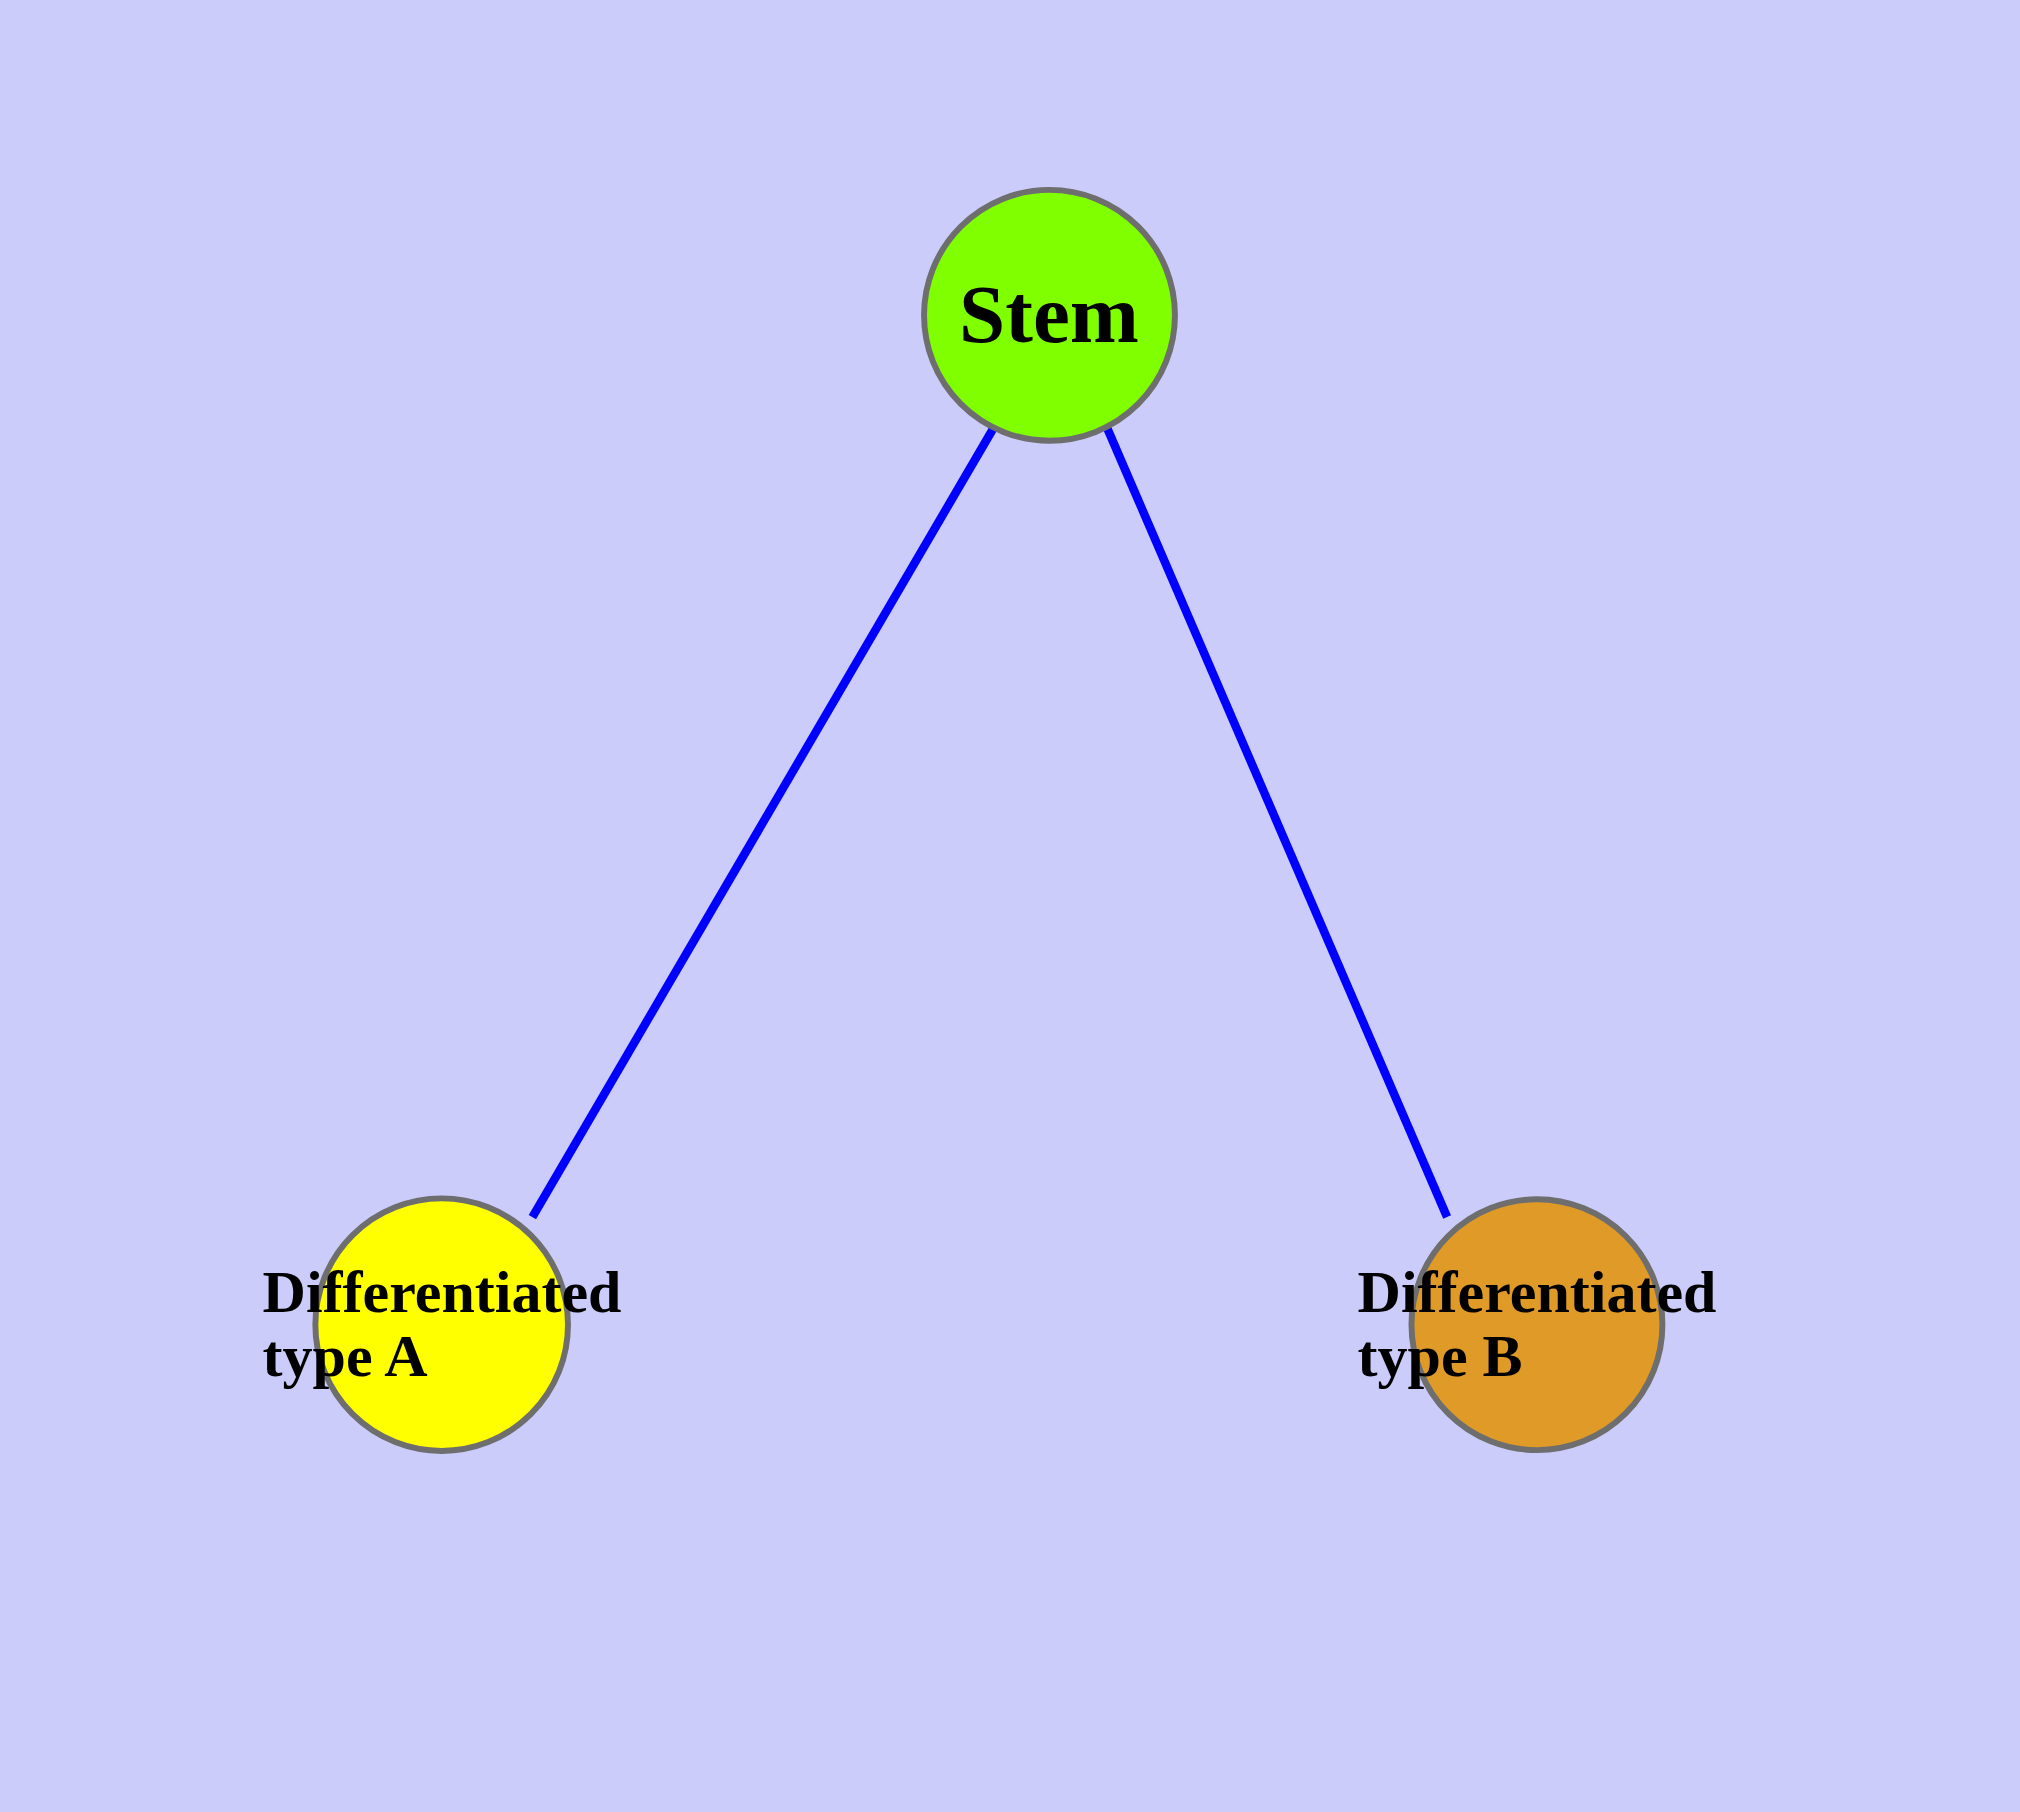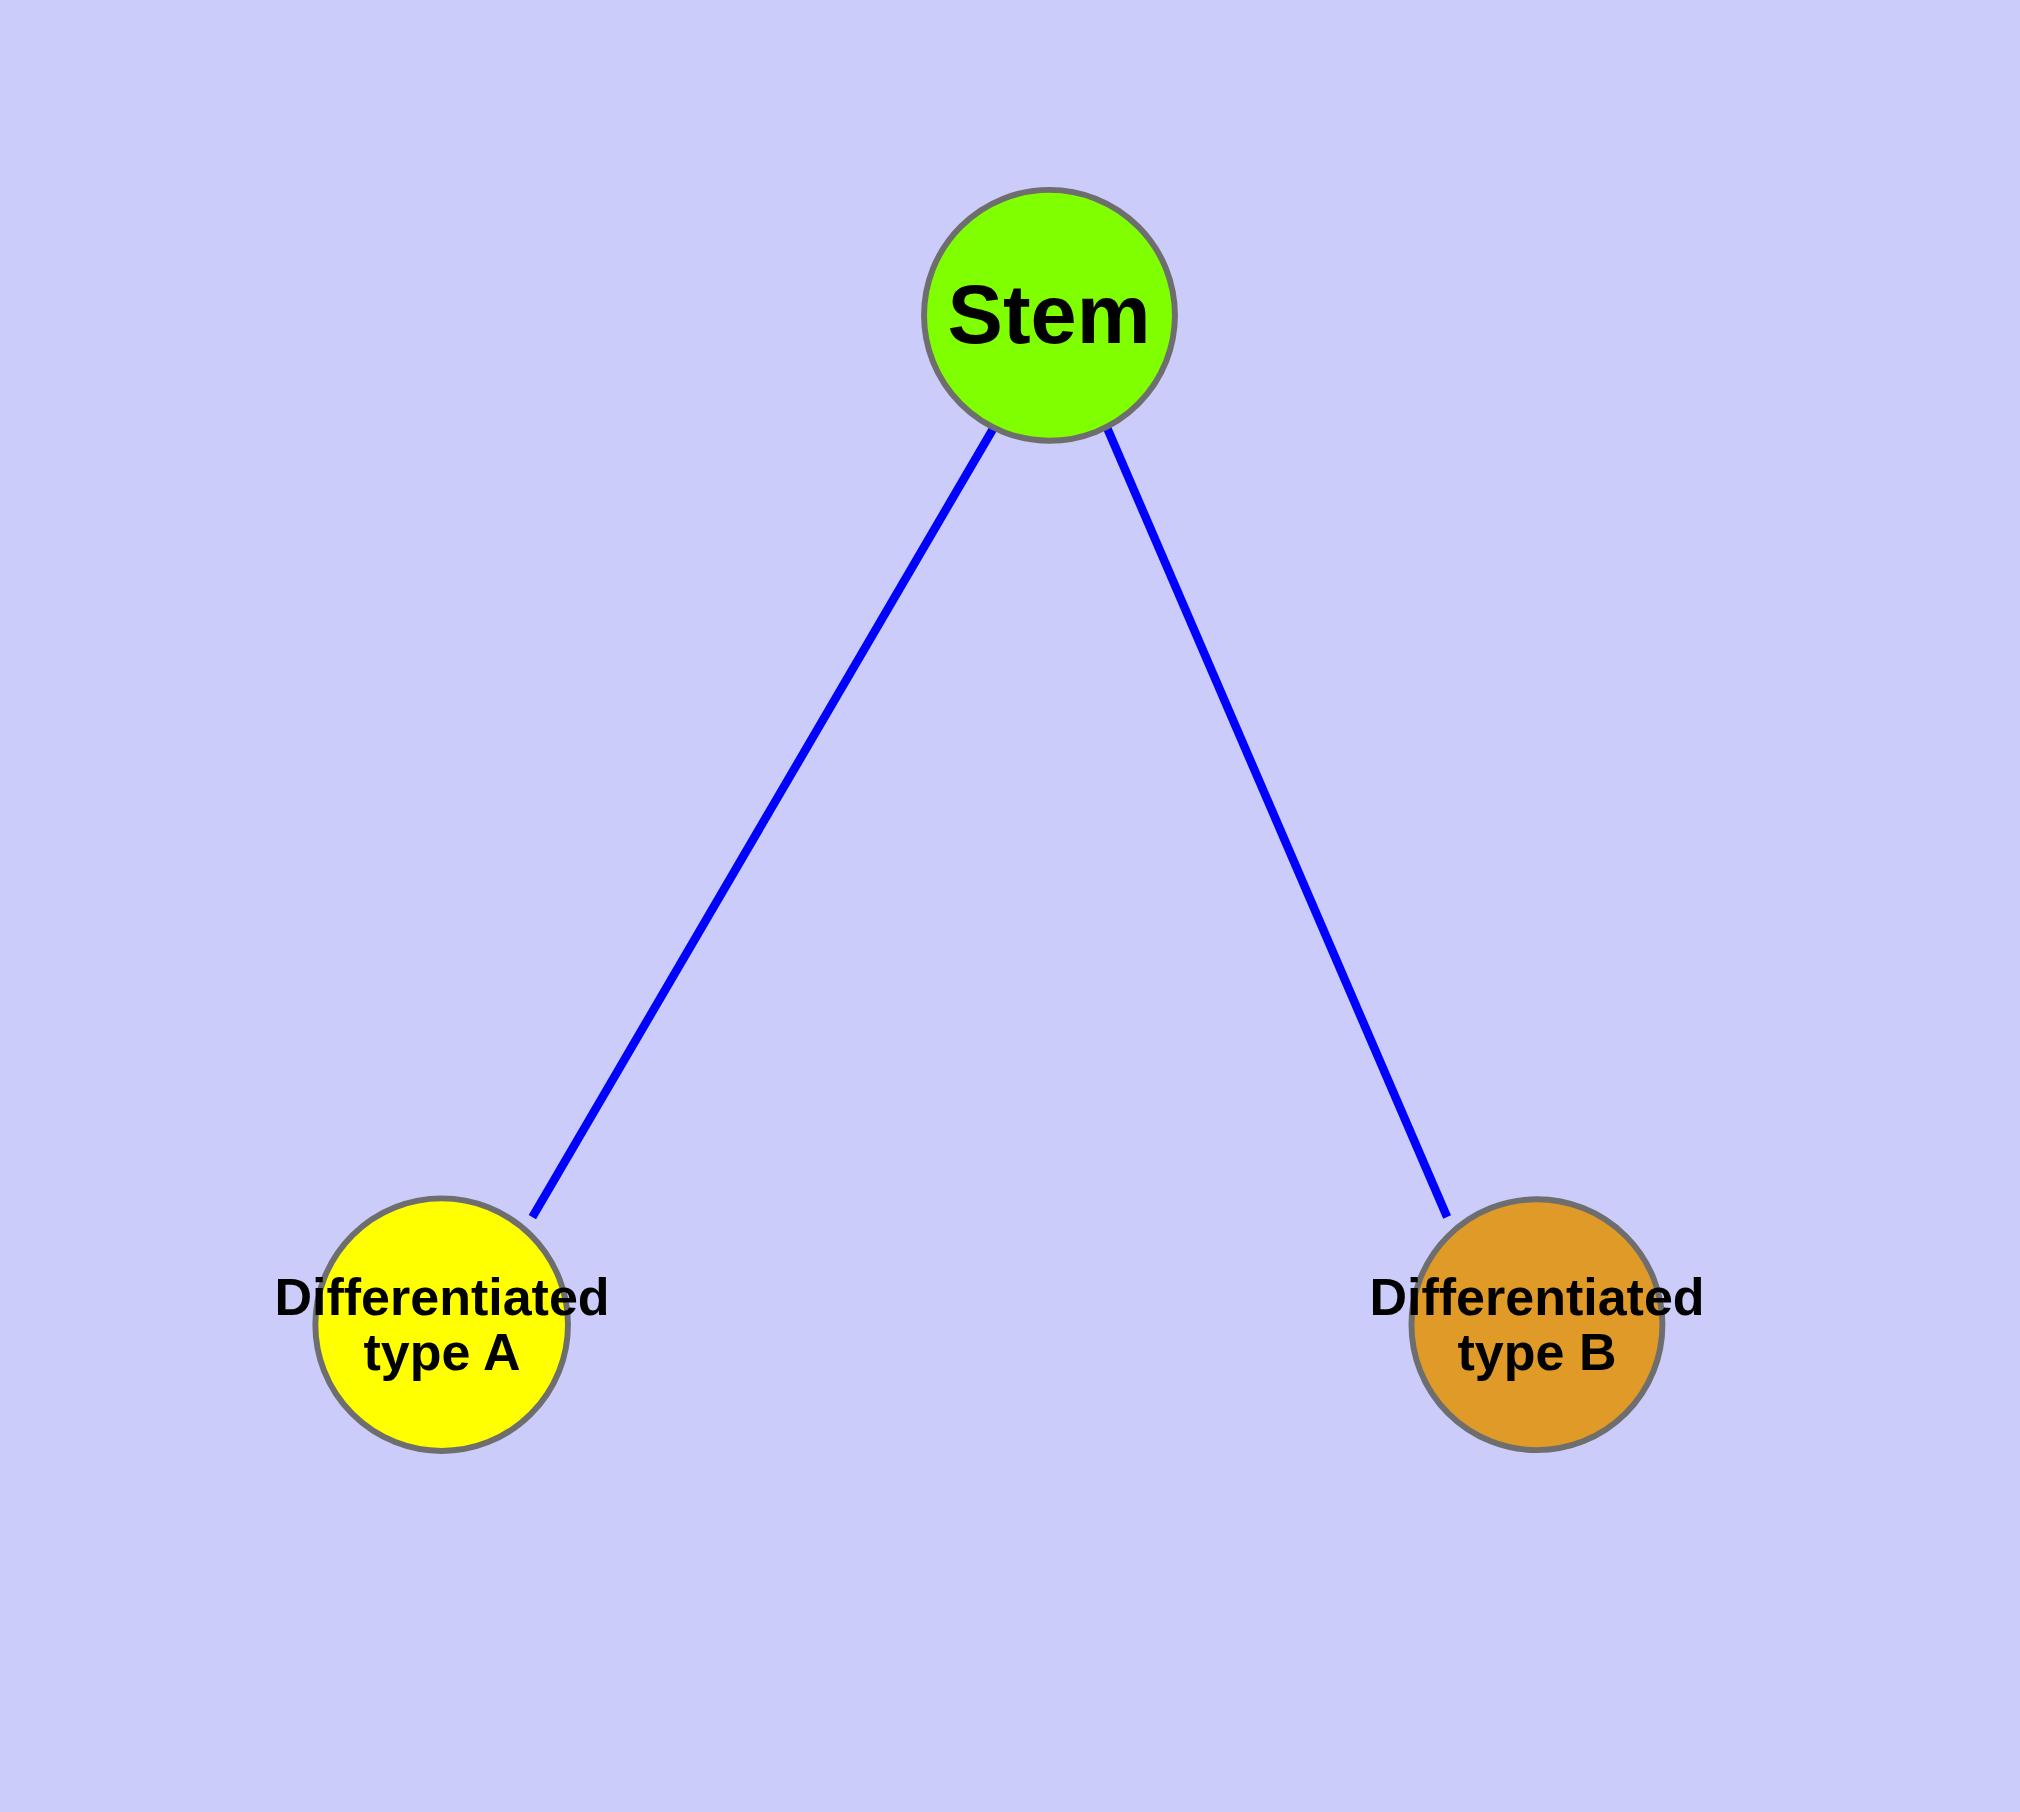--- a/index.html
+++ b/index.html
@@ -19,33 +19,33 @@
     position: absolute;
     top: 0;
     left: 0;
     width: 2021px;
     height: 1812px;
     display: block;
   }
   .node-label {
     position: absolute;
     color: #000000;
-    font-family: Liberation Sans, sans-serif;
+    font-family: Liberation Serif, serif;
     font-weight: bold;
-    text-align: center;
+    text-align: left;
     white-space: pre;
     line-height: 1.06;
     pointer-events: none;
     transform: translate(-50%, -50%);
   }
   .label-stem {
     font-size: 83px;
   }
   .label-leaf {
-    font-size: 52px;
+    font-size: 60px;
   }
 </style>
 </head>
 <body>
 
 <div id="canvas" style="width: 2021px; height: 1812px;">
 
   <svg id="graph-svg" viewBox="0 0 2384 2138" preserveAspectRatio="none" xmlns="http://www.w3.org/2000/svg" style="width: 2021px; height: 1812px;">
 
     <rect id="bg-rect" x="0" y="0" width="2384" height="2138" fill="#ccccfa"></rect>

